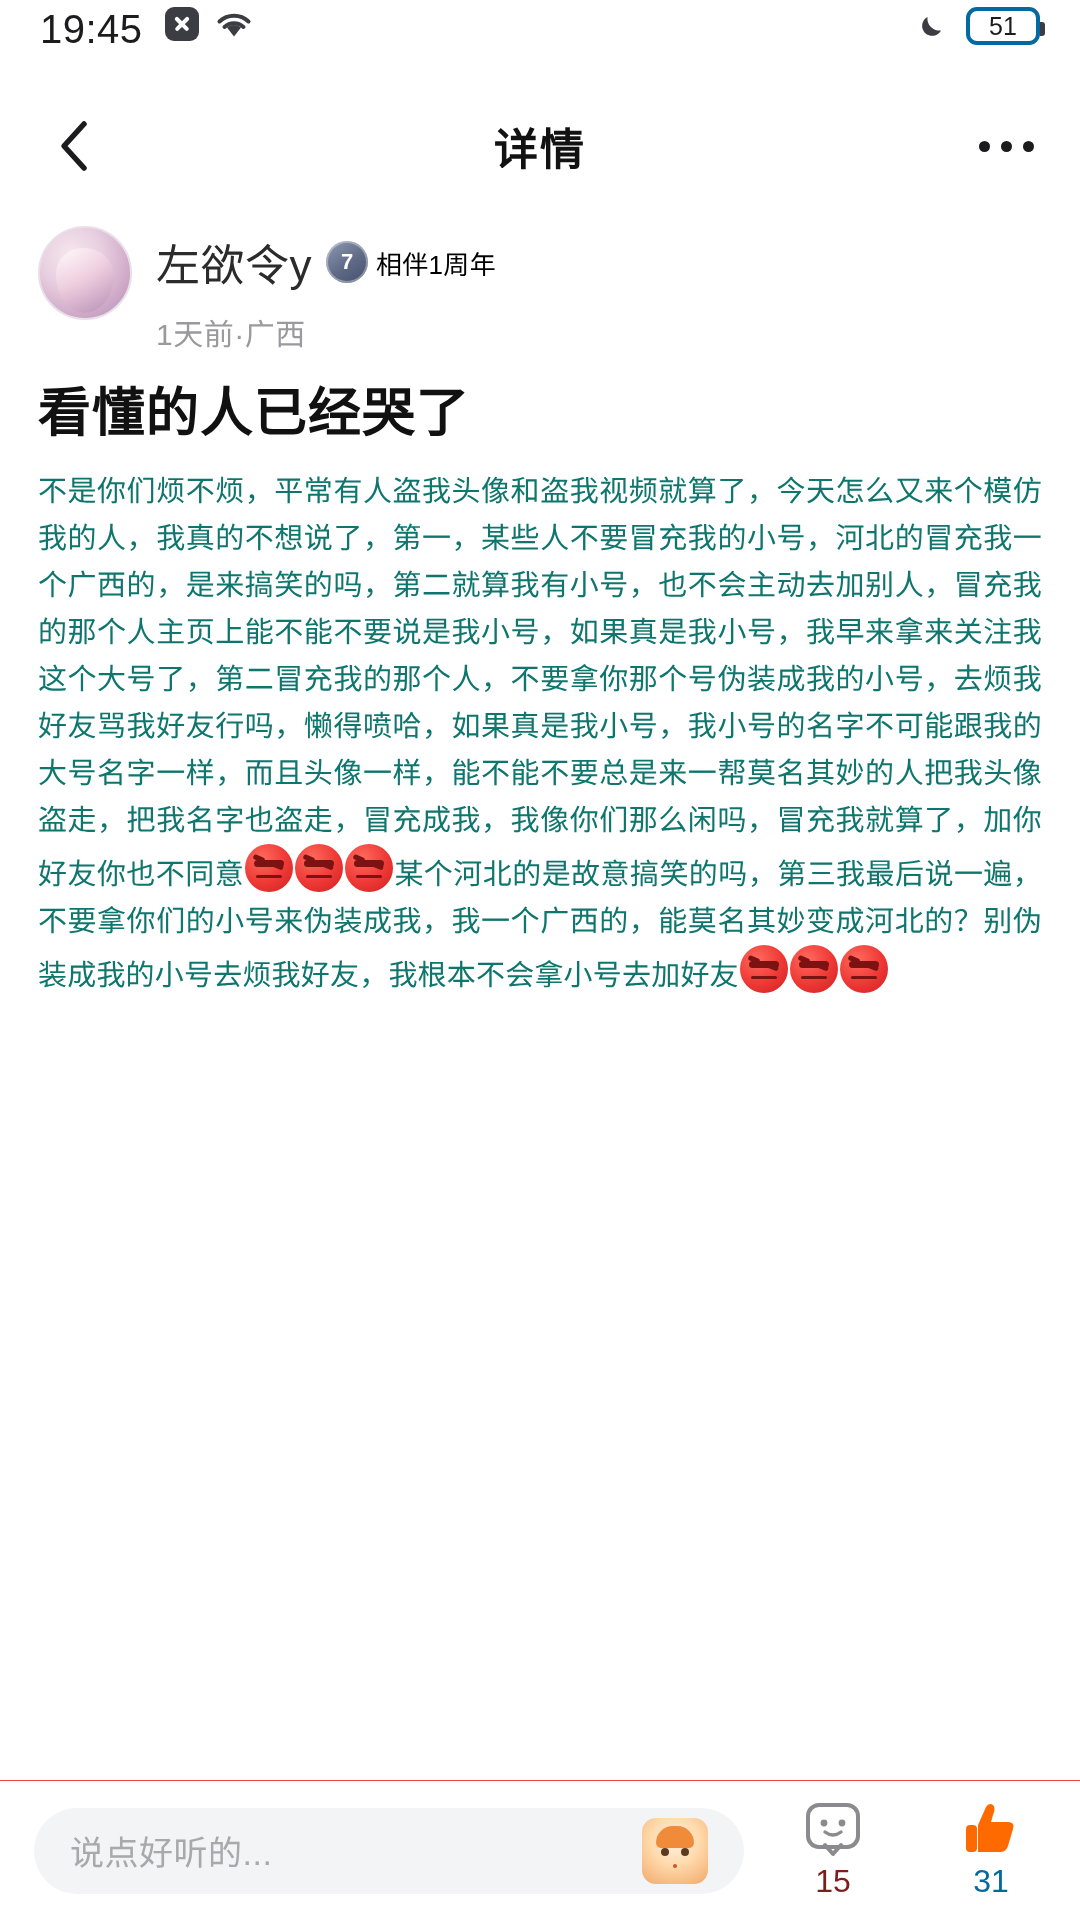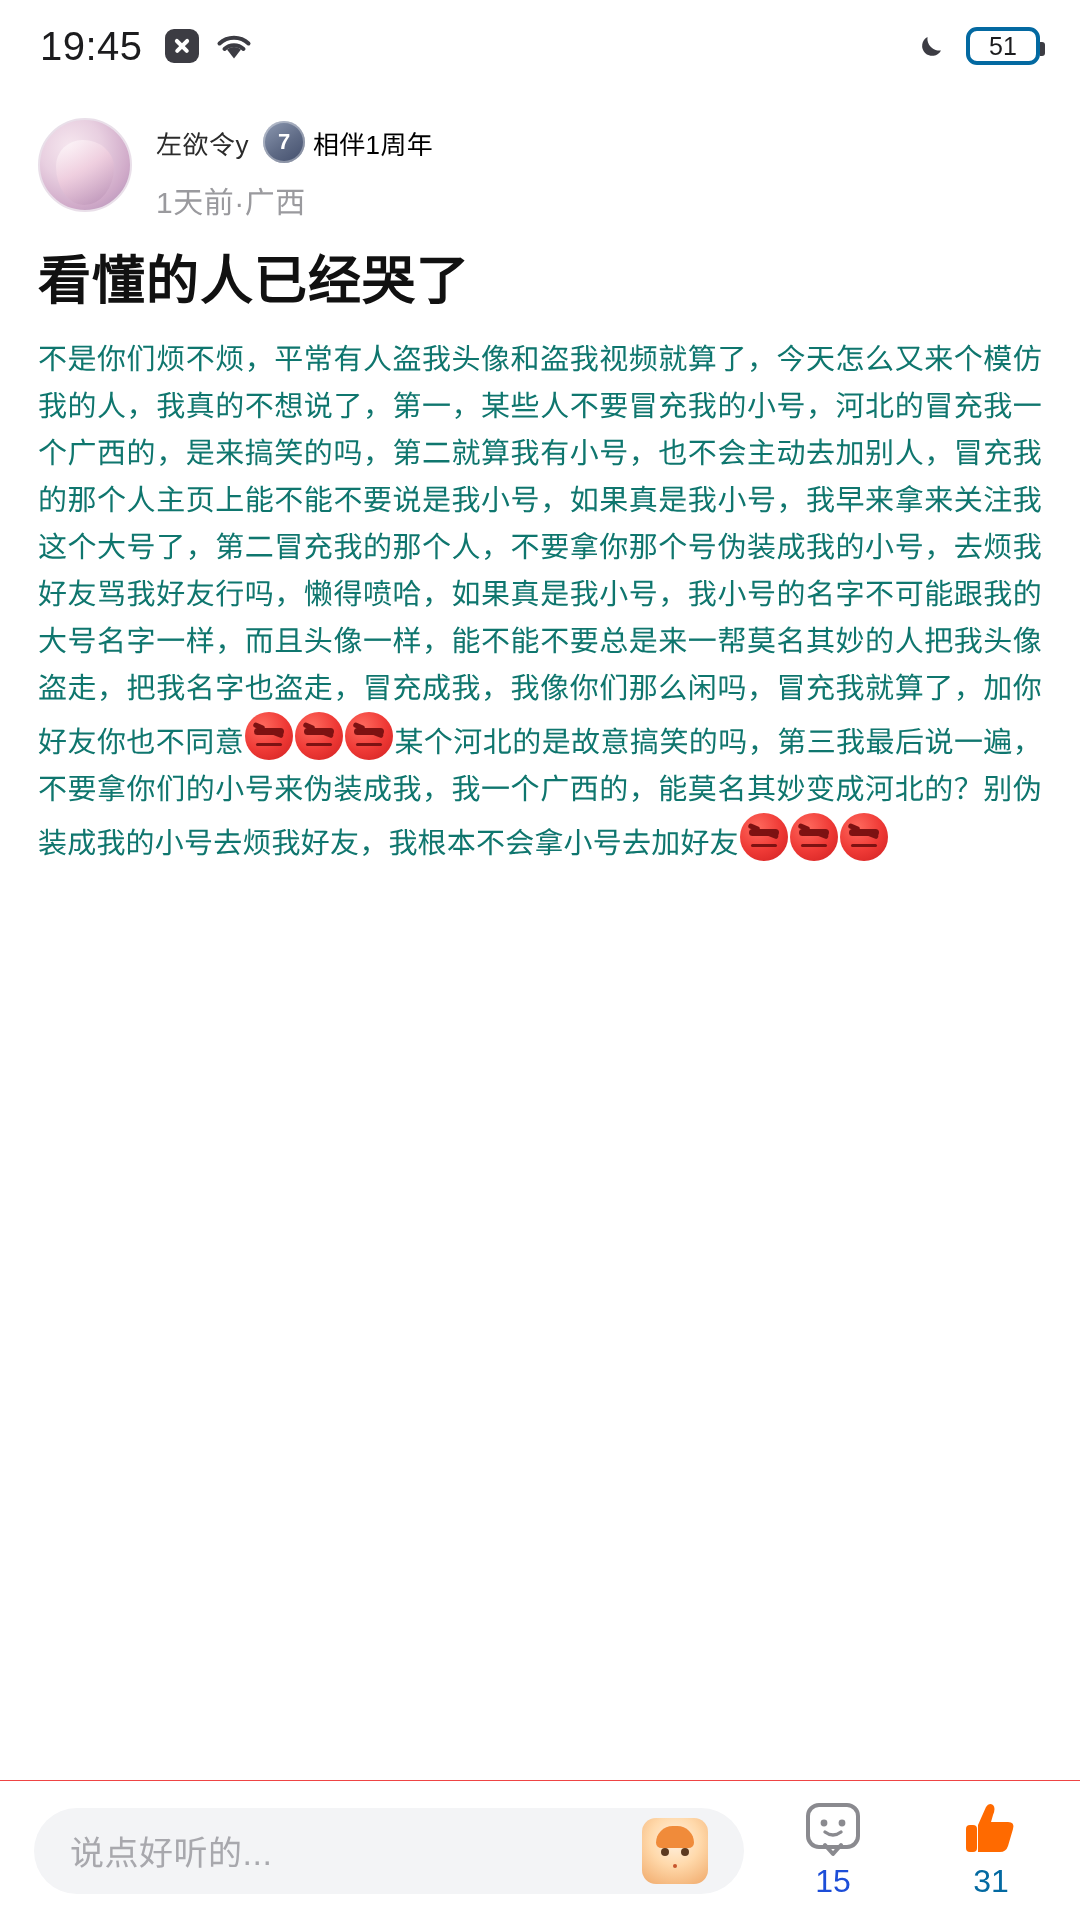--- a/index.html
+++ b/index.html
@@ -16,22 +16,22 @@
     height: 1920px;
     background: #ffffff;
     display: flex;
     flex-direction: column;
   }
 
   
   .statusbar {
     height: 92px;
     display: flex;
-    align-items: center;
-    padding: 0 40px;
+    align-items: flex-start;
+    padding: 7px 40px;
     flex: 0 0 auto;
   }
   .status-time {
     font-size: 40px;
     color: #1c1c1e;
     letter-spacing: 0.5px;
     font-weight: 400;
   }
   .status-left-icons {
     display: flex;
@@ -162,21 +162,21 @@
     display: flex;
     flex-direction: column;
     justify-content: center;
     padding-top: 4px;
   }
   .author-line {
     display: flex;
     align-items: center;
   }
   .author-name {
-    font-size: 26px;
+    font-size: 44px;
     color: #2b2b2b;
     font-weight: 500;
     letter-spacing: 0.5px;
   }
   .badge {
     margin-left: 14px;
     display: flex;
     align-items: center;
     height: 40px;
   }
@@ -310,21 +310,21 @@
   }
   .action {
     width: 110px;
     display: flex;
     flex-direction: column;
     align-items: center;
     gap: 6px;
   }
   .action-count {
     font-size: 32px;
-    color: #1d4ed8;
+    color: #7f1d1d;
   }
   .action-count.liked { color: #0369a1; }
 </style>
 </head>
 <body>
 
 <div id="app">
 
   <div class="statusbar">
     <div class="status-time">19:45</div>
@@ -344,20 +344,33 @@
         <svg width="36" height="36" viewBox="0 0 36 36">
           <path d="M27 22.5A12 12 0 0 1 13.5 9a10 10 0 1 0 13.5 13.5Z" fill="#3c3c43"></path>
         </svg>
       </div>
       <div class="battery">
         <span class="battery-num">51</span>
       </div>
     </div>
   </div>
 
+  <div class="navbar">
+    <div class="nav-back">
+      <svg width="34" height="56" viewBox="0 0 34 56">
+        <path d="M27 6 L7 28 L27 50" stroke="#1c1c1e" stroke-width="5.5" fill="none" stroke-linecap="round" stroke-linejoin="round"></path>
+      </svg>
+    </div>
+    <div class="nav-title">详情</div>
+    <div class="nav-more">
+      <span></span>
+      <span></span>
+      <span></span>
+    </div>
+  </div>
 
   <div class="content">
 
     <div class="author-row">
       <div class="avatar"></div>
       <div class="author-meta">
         <div class="author-line">
           <span class="author-name">左欲令y</span>
           <span class="badge">
             <span class="badge-icon">7</span>

